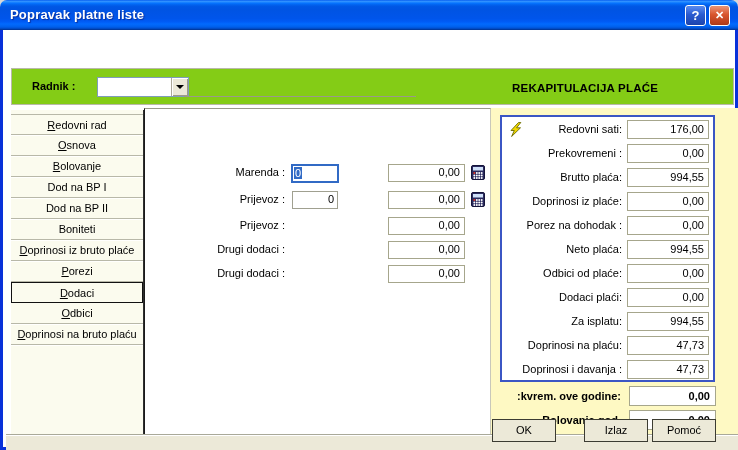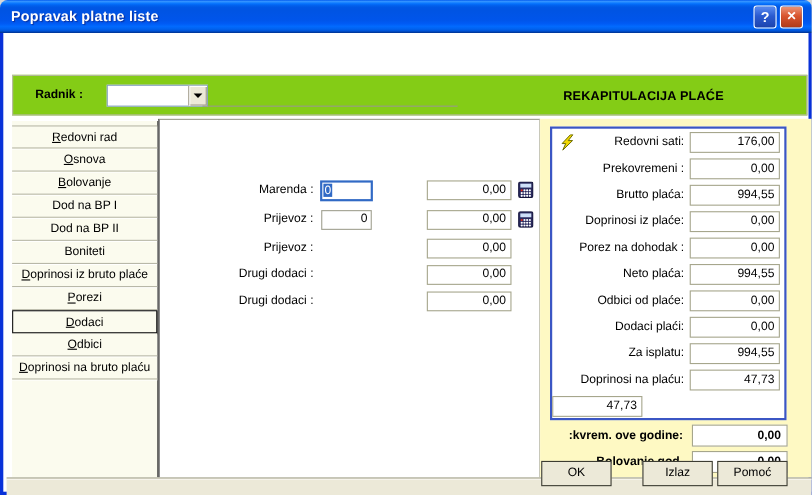--- a/index.html
+++ b/index.html
@@ -265,20 +265,21 @@
           </div>
         <div class="srow" style="top:194px">
             <span class="slabel">Za isplatu:</span>
             <div class="svalue">994,55</div>
           </div>
         <div class="srow" style="top:218px">
             <span class="slabel">Doprinosi na plaću:</span>
             <div class="svalue">47,73</div>
           </div>
         <div class="srow" style="top:242px">
+            <span class="slabel">Doprinosi i davanja :</span>
             <div class="svalue">47,73</div>
           </div>
       </div>
 
       <div class="trow" style="top:278px">
         <span class="tlabel">:kvrem. ove godine:</span>
         <div class="tvalue">0,00</div>
       </div>
       <div class="trow" style="top:302px">
         <span class="tlabel">Bolovanje god.</span>

